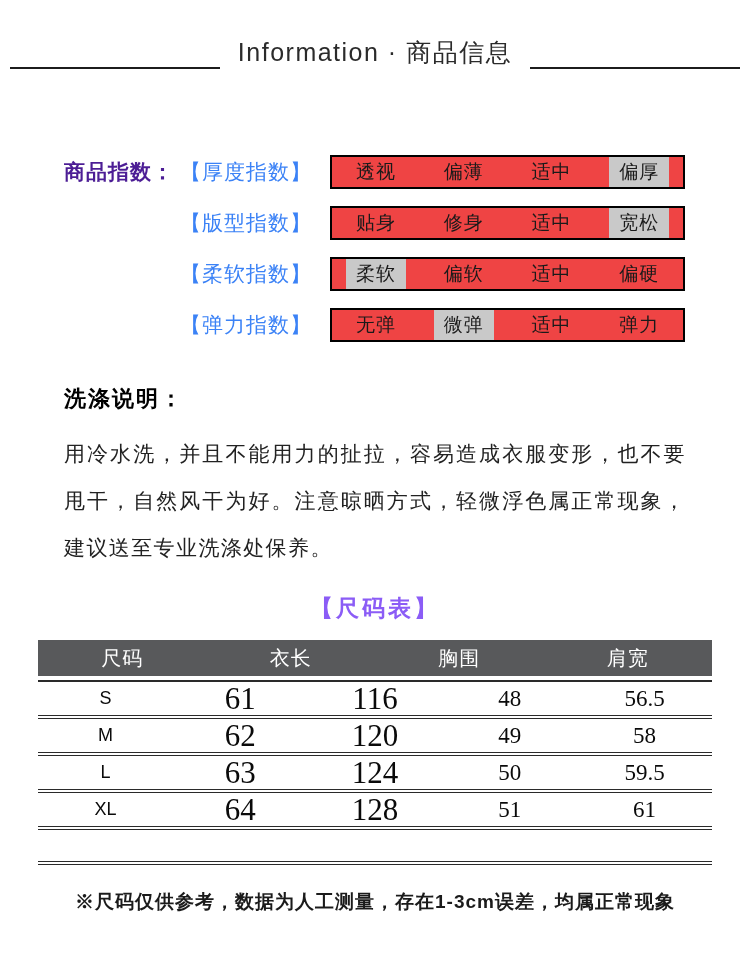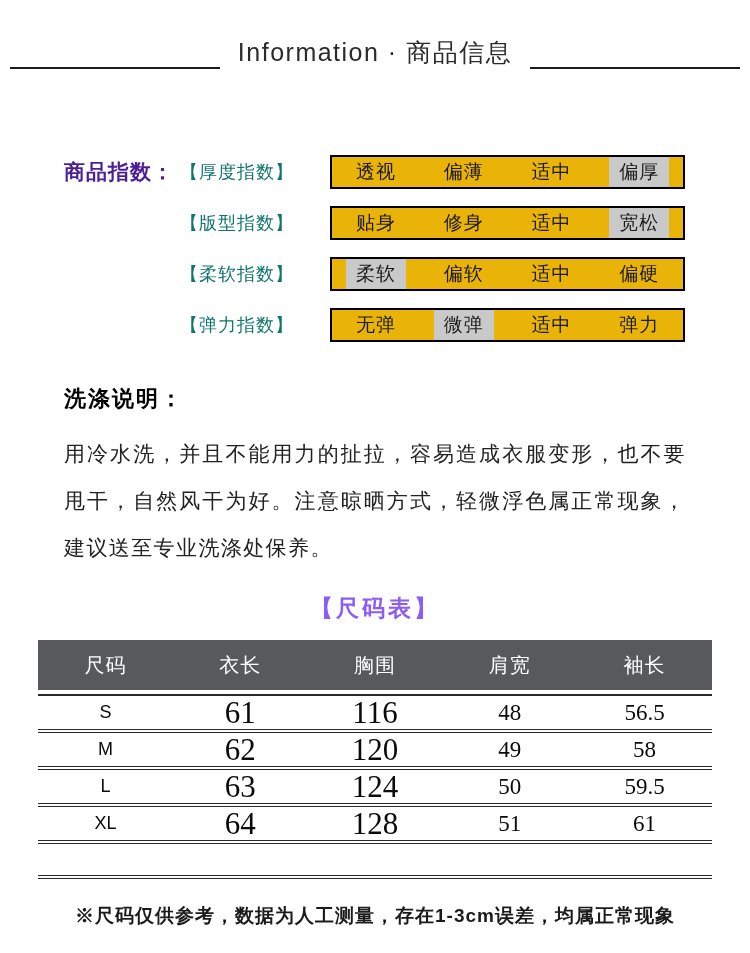--- a/index.html
+++ b/index.html
@@ -9,33 +9,33 @@
     overflow:hidden;position:relative;
   }
   
   .page-header{display:flex;align-items:flex-end;margin:36px 10px 0 10px;gap:18px;}
   .hline{flex:1;height:0;border-top:2px solid #1c1c1c;}
   .header-title{white-space:nowrap;font-size:25px;font-weight:300;letter-spacing:1.5px;color:#2b2b2b;}
   
   .index-section{margin-top:86px;}
   .index-row{display:flex;align-items:center;padding-left:64px;margin-bottom:17px;}
   .prefix{width:116px;font-size:21px;font-weight:bold;letter-spacing:1px;color:#4c1d95;}
-  .idx-label{width:150px;font-size:18px;color:#0f766e;letter-spacing:1px;}
-  .opt-box{width:355px;height:34px;border:2px solid #000;box-sizing:border-box;display:flex;background:#eab308;}
+  .idx-label{width:150px;font-size:21px;color:#3b82f6;letter-spacing:1px;}
+  .opt-box{width:355px;height:34px;border:2px solid #000;box-sizing:border-box;display:flex;background:#ef4444;}
   .opt{flex:1;display:flex;align-items:center;justify-content:center;font-size:19px;color:#1a1a1a;}
   .opt-label{height:100%;display:flex;align-items:center;padding:0 10px;letter-spacing:1px;}
   .opt-label.sel{background:#c9c9c9;}
   
   .washing{margin:42px 64px 0 64px;}
   .washing-title{font-size:22px;font-weight:bold;letter-spacing:2px;color:#000;}
   .washing-body{margin-top:16px;width:622px;font-size:21px;line-height:47px;letter-spacing:1.4px;color:#222;text-align:justify;}
   
   .size-title{margin-top:22px;text-align:center;font-size:23px;font-weight:600;letter-spacing:3px;color:#8b5cf6;}
   .size-table{margin:16px 38px 0 38px;}
-  .thead{display:flex;align-items:center;height:50px;background:#58595b;color:#fff;font-size:20px;letter-spacing:1px;}
+  .thead{display:flex;align-items:center;height:36px;background:#58595b;color:#fff;font-size:20px;letter-spacing:1px;}
   .head-gap{height:4px;}
   .head-rule{height:0;border-top:2px solid #2a2a2a;}
   .trow{display:flex;align-items:center;height:33px;border-bottom:4px double #2a2a2a;}
   .empty-row{height:31px;border-bottom:4px double #2a2a2a;}
   .col{flex:1;text-align:center;}
   .c-size{font-size:18px;color:#0a0a0a;}
   .c-big{font-family:"Liberation Serif", serif;font-size:31px;color:#0a0a0a;}
   .c-mid{font-family:"Liberation Serif", serif;font-size:23px;color:#0a0a0a;}
   
   .footnote{margin-top:24px;text-align:center;font-size:19px;font-weight:600;letter-spacing:1px;color:#1b1b1b;}
@@ -137,21 +137,20 @@
   </div>
 
   <div class="size-title">【尺码表】</div>
 
   <div class="size-table">
     <div class="thead">
       <div class="col">尺码</div>
       <div class="col">衣长</div>
       <div class="col">胸围</div>
       <div class="col">肩宽</div>
-      <div class="col">袖长</div>
     </div>
     <div class="head-gap"></div>
     <div class="head-rule"></div>
 
     <div class="trow">
       <div class="col c-size">S</div>
       <div class="col c-big">61</div>
       <div class="col c-big">116</div>
       <div class="col c-mid">48</div>
       <div class="col c-mid">56.5</div>

